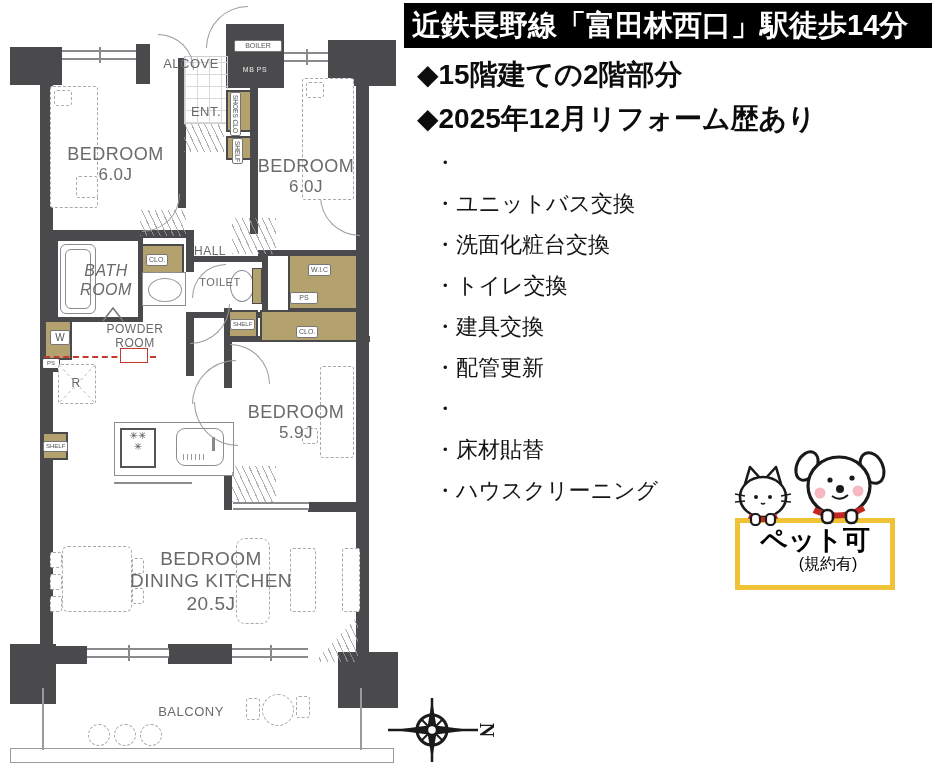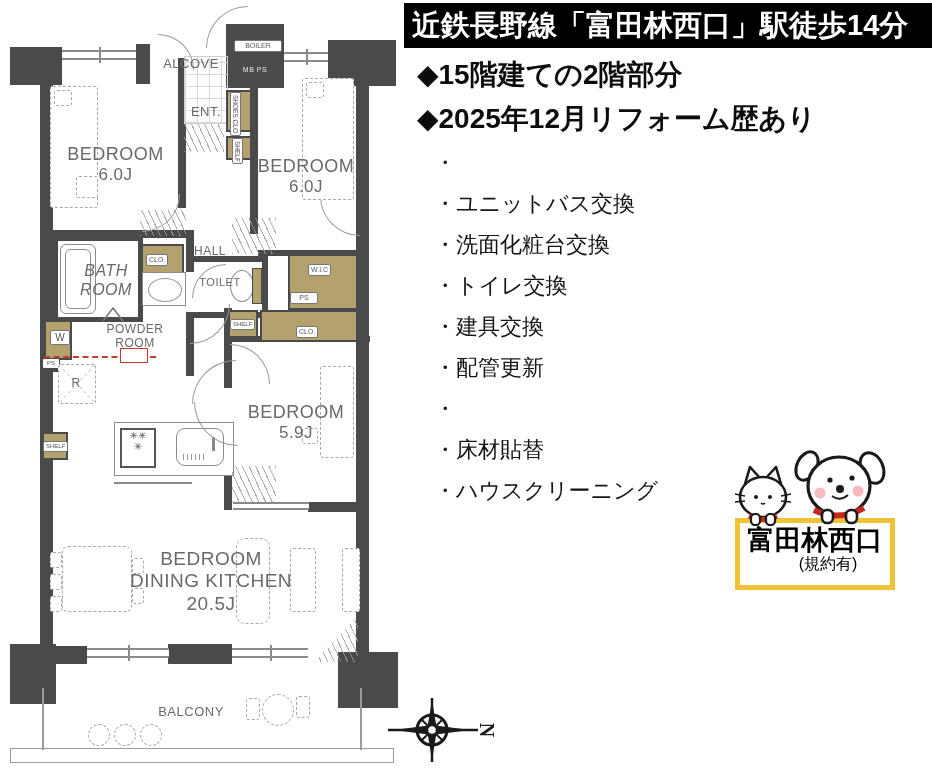--- a/index.html
+++ b/index.html
@@ -312,15 +312,15 @@
   <circle cx="60" cy="34" r="2.6" fill="#1a1a1a"></circle>
   <circle cx="48" cy="45" r="4" fill="#1a1a1a"></circle>
   <path d="M40,52 q8,6 16,-1" fill="none" stroke="#1a1a1a" stroke-width="1.8"></path>
   <circle cx="28" cy="49" r="5.5" fill="#f6b9c1"></circle>
   <circle cx="66" cy="47" r="5.5" fill="#f6b9c1"></circle>
   <path d="M22,66 q25,12 50,-2" fill="none" stroke="#c4271f" stroke-width="6"></path>
   <rect x="30" y="66" width="11" height="13" rx="5" fill="#fff" stroke="#1a1a1a" stroke-width="2.6"></rect>
   <rect x="54" y="66" width="11" height="13" rx="5" fill="#fff" stroke="#1a1a1a" stroke-width="2.6"></rect>
 </svg>
 <div id="petbox">
-  <div class="t1">富田林西口</div>
+  <div class="t1">ペット可</div>
   <div class="t2">(規約有)</div>
 </div>
 
 </body></html>

